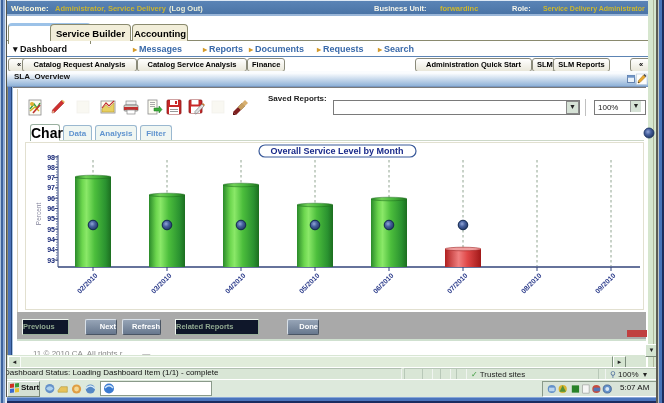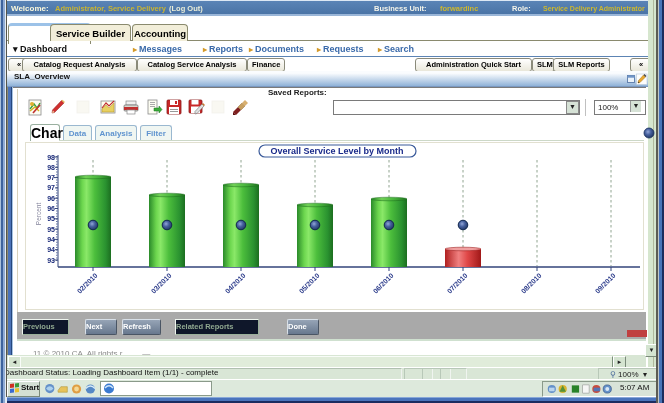--- a/index.html
+++ b/index.html
@@ -60,21 +60,21 @@
 
 <div class="ab" style="left:13px;top:87px;width:633px;height:268px;background:#fff;border-top:1px solid #7a7a7a;"></div>
 
 <div class="ab" style="left:7px;top:87px;width:1px;height:268px;background:#8a8a74;"></div>
 <div class="ab" style="left:8px;top:87px;width:3px;height:268px;background:#4a72b8;"></div>
 <div class="ab" style="left:11px;top:87px;width:1px;height:268px;background:#26487e;"></div>
 <div class="ab" style="left:12px;top:87px;width:1px;height:268px;background:#a8c4e4;"></div>
 <div class="ab" style="left:17px;top:89px;width:1px;height:223px;background:#d8d2bc;"></div>
 <div class="ab" style="left:25px;top:142px;width:617px;height:166px;border:1px solid #e2e0d0;"></div>
 
-<div class="ab b" style="left:268px;top:88px;font-size:8px;color:#222;">Saved Reports:</div>
+<div class="ab b" style="left:268px;top:94px;font-size:8px;color:#222;">Saved Reports:</div>
 <div class="ab" style="left:333px;top:100px;width:245px;height:13px;background:#fff;border:1px solid #7a7a7a;"></div>
 <div class="ab" style="left:566px;top:101px;width:11px;height:11px;background:#d6e2d6;border:1px solid #8a8a8a;font-size:7px;text-align:center;line-height:10px;color:#222;">▼</div>
 <div class="ab" style="left:594px;top:100px;width:47px;height:13px;background:#fff;border:1px solid #7a7a7a;font-size:8px;color:#222;padding-left:3px;line-height:13px;">100%</div>
 <div class="ab" style="left:630px;top:101px;width:10px;height:11px;background:#d6e2d6;border-left:1px solid #999;font-size:7px;text-align:center;line-height:10px;color:#222;">▼</div>
 
 <svg class="ab" style="left:24px;top:98px;" width="228" height="20" viewBox="0 0 228 20">
 
 <g transform="translate(3,1)">
 <rect x="2" y="1" width="12" height="15" fill="#fdfdf2" stroke="#8a8a8a" stroke-width="0.8"></rect>
 <path d="M3 10 L7 5 L10 9 L13 4" stroke="#3aa03a" stroke-width="1.4" fill="none"></path>
@@ -292,20 +292,21 @@
 <div class="ab" style="left:20px;top:356px;width:591px;height:10px;background:#e0ecda;border:1px solid #f8fcf8;border-right-color:#7a8f7a;border-bottom-color:#7a8f7a;"></div>
 <div class="ab sbb" style="left:613px;top:356px;width:11px;">►</div>
 <div class="ab sbb" style="left:645px;top:344px;width:11px;height:11px;z-index:30;">▼</div>
 
 <div class="ab" style="left:0px;top:367px;width:664px;height:12px;background:#d9e6d6;border-top:1px solid #fff;"></div>
 <div class="ab" style="left:2px;top:368px;width:398px;height:10px;border:1px solid #b0c0b0;border-right-color:#eef2ee;border-bottom-color:#eef2ee;"></div>
 <div class="ab" style="left:4px;top:368px;font-size:8px;color:#111;">Dashboard Status: Loading Dashboard Item (1/1) - complete</div>
 <div class="ab stc" style="left:404px;top:368px;width:16px;"></div>
 <div class="ab stc" style="left:422px;top:368px;width:16px;"></div>
 <div class="ab stc" style="left:440px;top:368px;width:14px;"></div>
+<div class="ab stc" style="left:456px;top:368px;width:134px;padding-left:14px;"><span style="color:#3a9a3a;">✓</span> Trusted sites</div>
 <div class="ab stc" style="left:598px;top:368px;width:58px;"><span style="color:#4a6a9a;">⚲</span> 100% &nbsp;▾</div>
 
 <div class="ab" style="left:0px;top:379px;width:664px;height:18px;background:#dde9dc;border-top:1px solid #fff;"></div>
 <div class="ab" style="left:7px;top:381px;width:31px;height:14px;background:#d4e0d4;border:1px solid #fff;border-right-color:#7a8a7a;border-bottom-color:#7a8a7a;"></div>
 <svg class="ab" style="left:10px;top:383px;z-index:6;" width="10" height="10" viewBox="0 0 10 10">
       <rect x="0" y="1" width="4" height="4" fill="#d03020" transform="skewY(-6)"></rect>
       <rect x="5" y="1" width="4" height="4" fill="#3a9a3a" transform="skewY(-6)"></rect>
       <rect x="0" y="6" width="4" height="4" fill="#3a6ad0" transform="skewY(-6)"></rect>
       <rect x="5" y="6" width="4" height="4" fill="#e8c030" transform="skewY(-6)"></rect>
     </svg>
@@ -355,17 +356,17 @@
 <div class="ab" style="left:658px;top:0;width:1px;height:403px;background:#c0c8c8;z-index:40;"></div>
 <div class="ab" style="left:659px;top:0;width:3px;height:403px;background:#4a74b8;z-index:40;"></div>
 <div class="ab" style="left:662px;top:0;width:2px;height:403px;background:#1c2c5e;z-index:40;"></div>
 
 </div>
 <style>
 .tb2{height:16px;background:#f2eed9;border:1px solid #8a8a6e;border-bottom:none;border-radius:4px 4px 0 0;font-size:9.5px;color:#000;text-align:center;line-height:17px;top:24px !important;}
 .mn{font-size:9px;color:#3a6aaa;} .mn i{font-style:normal;color:#d49a2a;font-size:8px;margin-right:2px;}
 .st{height:12px;background:linear-gradient(#ffffff,#e9e7da);border:1px solid #8a8a7a;border-radius:3px;font-size:7.5px;color:#000;text-align:center;line-height:12px;padding:0 4px;}
 .ct{height:14px;background:#f0f6f2;border:1px solid #9ab8d0;border-bottom:none;border-radius:3px 3px 0 0;font-size:8px;text-align:center;line-height:15px;color:#5f93cf;}
-.btnA{height:14px;background:linear-gradient(#96a4b6,#68788e);border:1px solid #d8e0e8;border-right-color:#4a5564;border-bottom-color:#4a5564;border-radius:2px;font-size:7.5px;font-weight:bold;color:#fff;text-align:left;line-height:14px;}
+.btnA{height:14px;background:linear-gradient(#96a4b6,#68788e);border:1px solid #d8e0e8;border-right-color:#4a5564;border-bottom-color:#4a5564;border-radius:2px;font-size:7.5px;font-weight:bold;color:#fff;text-align:right;line-height:14px;}
 .btnD{height:14px;background:#0f172a;border:1px solid #eef4ee;border-right-color:#9ab09a;border-bottom-color:#9ab09a;border-radius:0;font-size:7.5px;font-weight:bold;color:#90a890;text-align:left;line-height:14px;}
 .sbb{height:10px;background:#d4e4d0;border:1px solid #fff;border-right-color:#7a8a7a;border-bottom-color:#7a8a7a;font-size:6px;color:#222;text-align:center;line-height:10px;}
 .stc{height:11px;border:1px solid #b8c8b8;border-right-color:#f0f4f0;border-bottom-color:#f0f4f0;font-size:8px;color:#222;line-height:11px;padding-left:11px;}
 </style>
 
 </body></html>

